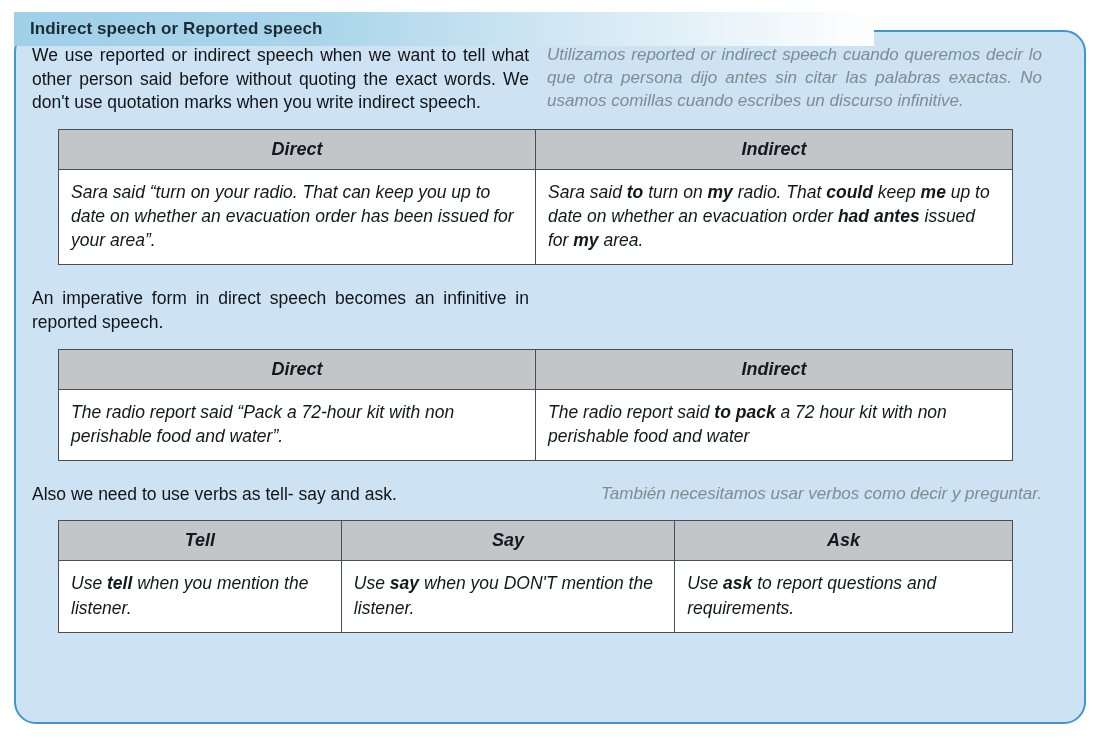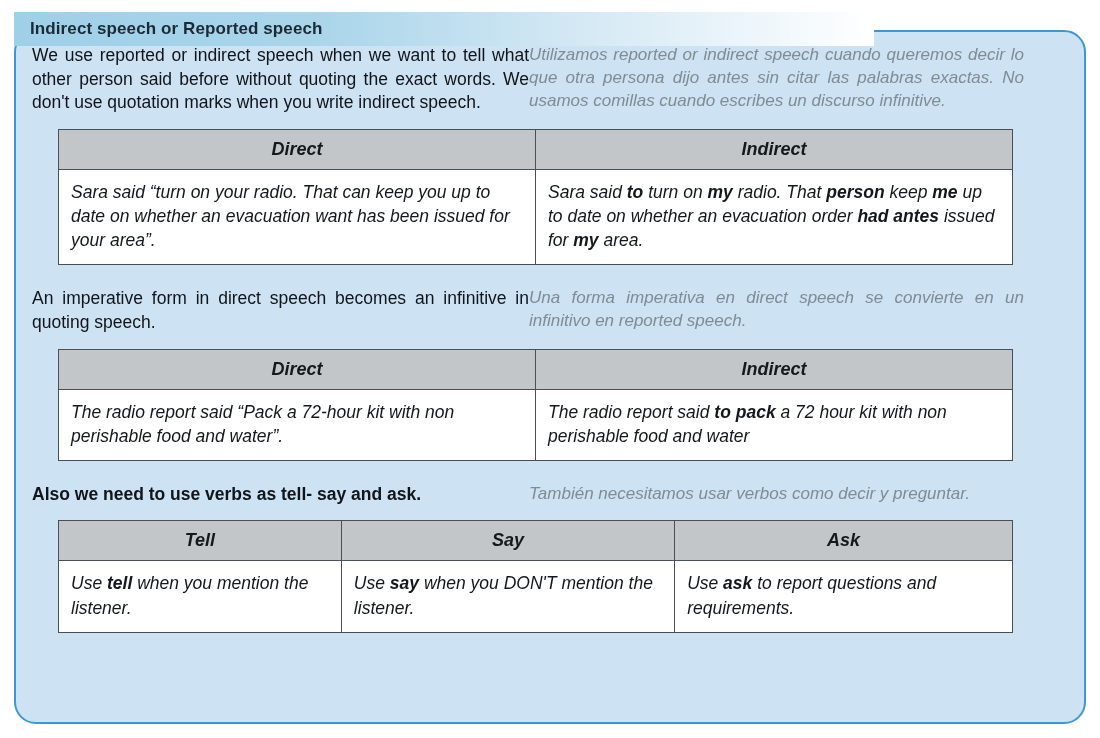--- a/index.html
+++ b/index.html
@@ -52,44 +52,44 @@
   }
   .content {
     position: absolute;
     left: 32px;
     top: 44px;
     width: 1010px;
   }
   
   .para-row {
     display: flex;
+    gap: 18px;
     margin-bottom: 14px;
   }
   .para-en {
     width: 497px;
     font-size: 17.5px;
     line-height: 1.35;
     color: #111418;
     text-align: justify;
   }
   .para-es {
     width: 495px;
     font-size: 17px;
     line-height: 1.35;
     color: #7f8c93;
     font-style: italic;
     text-align: justify;
   }
   .para-row.single .para-en {
     width: 497px;
     text-align: left;
-    font-weight: bold;
   }
   .para-row.single .para-es {
-    text-align: left;
+    text-align: right;
   }
   
   table.grammar {
     border-collapse: collapse;
     width: 955px;
     margin: 0 0 22px 26px;
     table-layout: fixed;
     background: #ffffff;
   }
   table.grammar th {
@@ -139,29 +139,28 @@
 
     <table class="grammar t-first">
       <thead>
         <tr>
           <th style="width:50%">Direct</th>
           <th style="width:50%">Indirect</th>
         </tr>
       </thead>
       <tbody>
         <tr>
-          <td>Sara said “turn on your radio. That can keep you up to date on whether an evacuation want has been issued for your area”.</td>
-          <td>Sara said <b>to</b> turn on <b>my</b> radio. That <b>person</b> keep <b>me</b> up to date on whether an evacuation order <b>had antes</b> issued for <b>my</b> area.</td>
+          <td>Sara said “turn on your radio. That can keep you up to date on whether an evacuation order has been issued for your area”.</td>
+          <td>Sara said <b>to</b> turn on <b>my</b> radio. That <b>could</b> keep <b>me</b> up to date on whether an evacuation order <b>had antes</b> issued for <b>my</b> area.</td>
         </tr>
       </tbody>
     </table>
 
     <div class="para-row">
-      <div class="para-en">An imperative form in direct speech becomes an infinitive in quoting speech.</div>
-      <div class="para-es">Una forma imperativa en direct speech se convierte en un infinitivo en reported speech.</div>
+      <div class="para-en">An imperative form in direct speech becomes an infinitive in reported speech.</div>
     </div>
 
     <table class="grammar">
       <thead>
         <tr>
           <th style="width:50%">Direct</th>
           <th style="width:50%">Indirect</th>
         </tr>
       </thead>
       <tbody>

